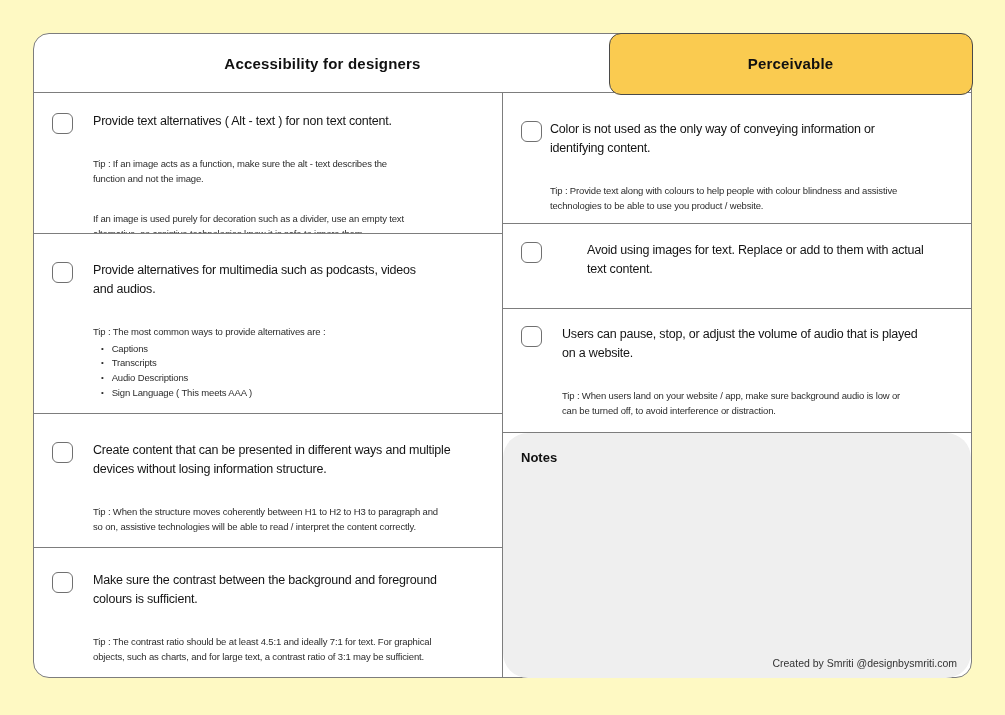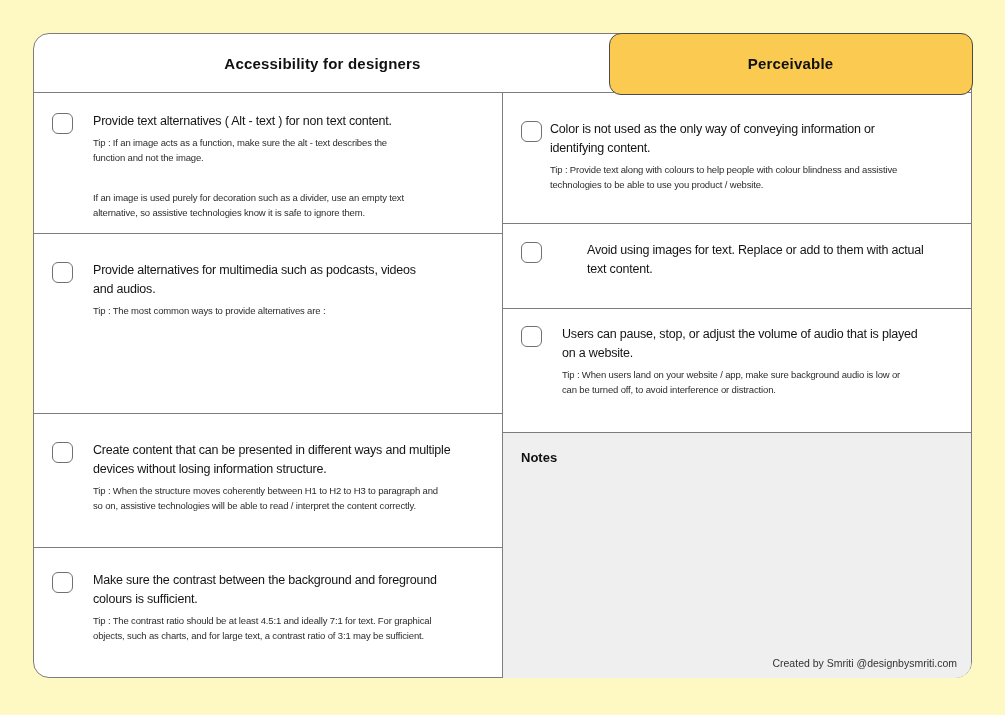--- a/index.html
+++ b/index.html
@@ -48,35 +48,35 @@
   .checkbox {
     width: 21px; height: 21px; flex: 0 0 21px; margin-top: 1px;
     border: 1.5px solid #707070; border-radius: 6px; background: #fff; cursor: pointer;
   }
   .item-text { flex: 1; min-width: 0; }
   .item-title {
     font-size: 12.5px; letter-spacing: -0.2px; line-height: 1.5;
     color: #141414; white-space: pre-line;
   }
   .tip {
-    margin-top: 4px; font-size: 9.5px; letter-spacing: -0.15px; line-height: 1.6;
+    margin-top: 25px; font-size: 9.5px; letter-spacing: -0.15px; line-height: 1.6;
     color: #2c2c2c; white-space: pre-line;
   }
   .tip + .tip { margin-top: 25px; }
   .bullets { margin-top: 3px; list-style: none; }
   .bullets li {
     font-size: 9.5px; letter-spacing: -0.15px; line-height: 1.55; color: #2c2c2c;
     padding-left: 8px;
   }
   .bullets li::before { content: "\2022"; font-size: 8px; margin-right: 8px; position: relative; top: -1px; }
 
   
   .notes {
     flex: 1; position: relative; background: #EFEFEF;
-    border-bottom-right-radius: 15px; padding: 17px 18px;
+    border-bottom-right-radius: 15px; padding: 17px 18px; border-radius: 25px;
   }
   .notes-label { font-size: 13px; font-weight: bold; color: #111; }
   .credit {
     position: absolute; right: 14px; bottom: 9px;
     font-size: 10.5px; color: #333;
   }
 </style>
 </head>
 <body>
 
@@ -102,20 +102,26 @@
 alternative, so assistive technologies know it is safe to ignore them.</div>
           </div>
         </div>
 
         <div class="row lr2">
           <div class="checkbox"></div>
           <div class="item-text">
             <div class="item-title">Provide alternatives for multimedia such as podcasts, videos
 and audios.</div>
             <div class="tip">Tip : The most common ways to provide alternatives are :</div>
+            <ul class="bullets">
+              <li>Captions</li>
+              <li>Transcripts</li>
+              <li>Audio Descriptions</li>
+              <li>Sign Language ( This meets AAA )</li>
+            </ul>
           </div>
         </div>
 
         <div class="row lr3">
           <div class="checkbox"></div>
           <div class="item-text">
             <div class="item-title">Create content that can be presented in different ways and multiple
 devices without losing information structure.</div>
             <div class="tip">Tip : When the structure moves coherently between H1 to H2 to H3 to paragraph and
 so on, assistive technologies will be able to read / interpret the content correctly.</div>

